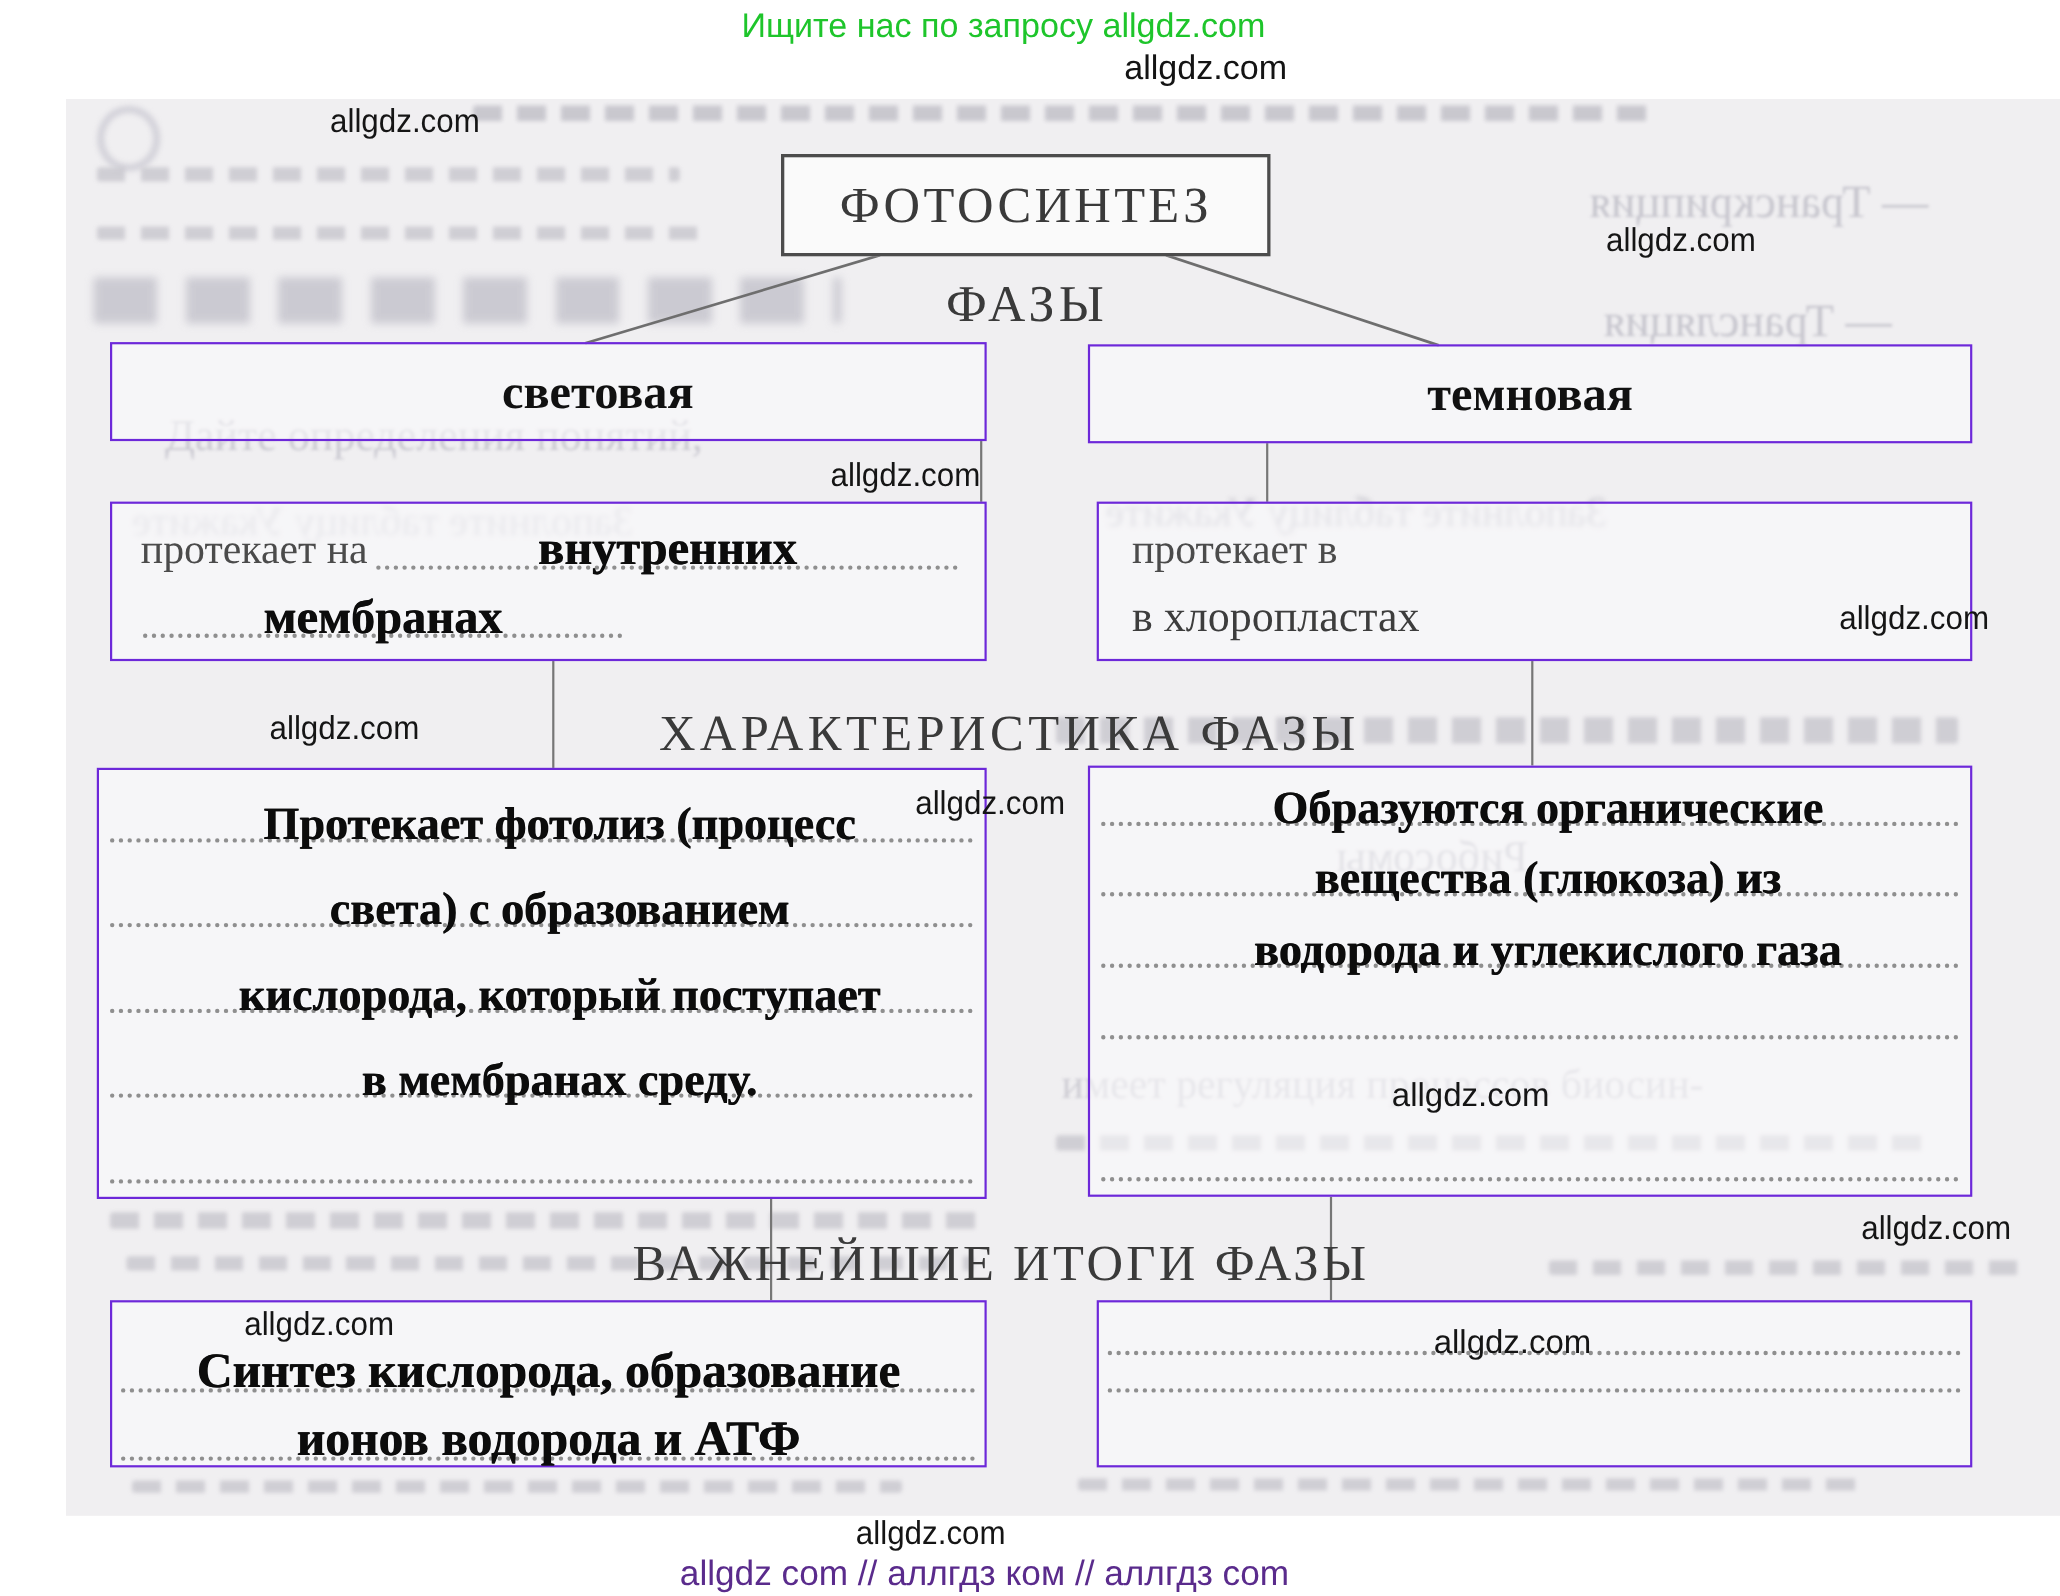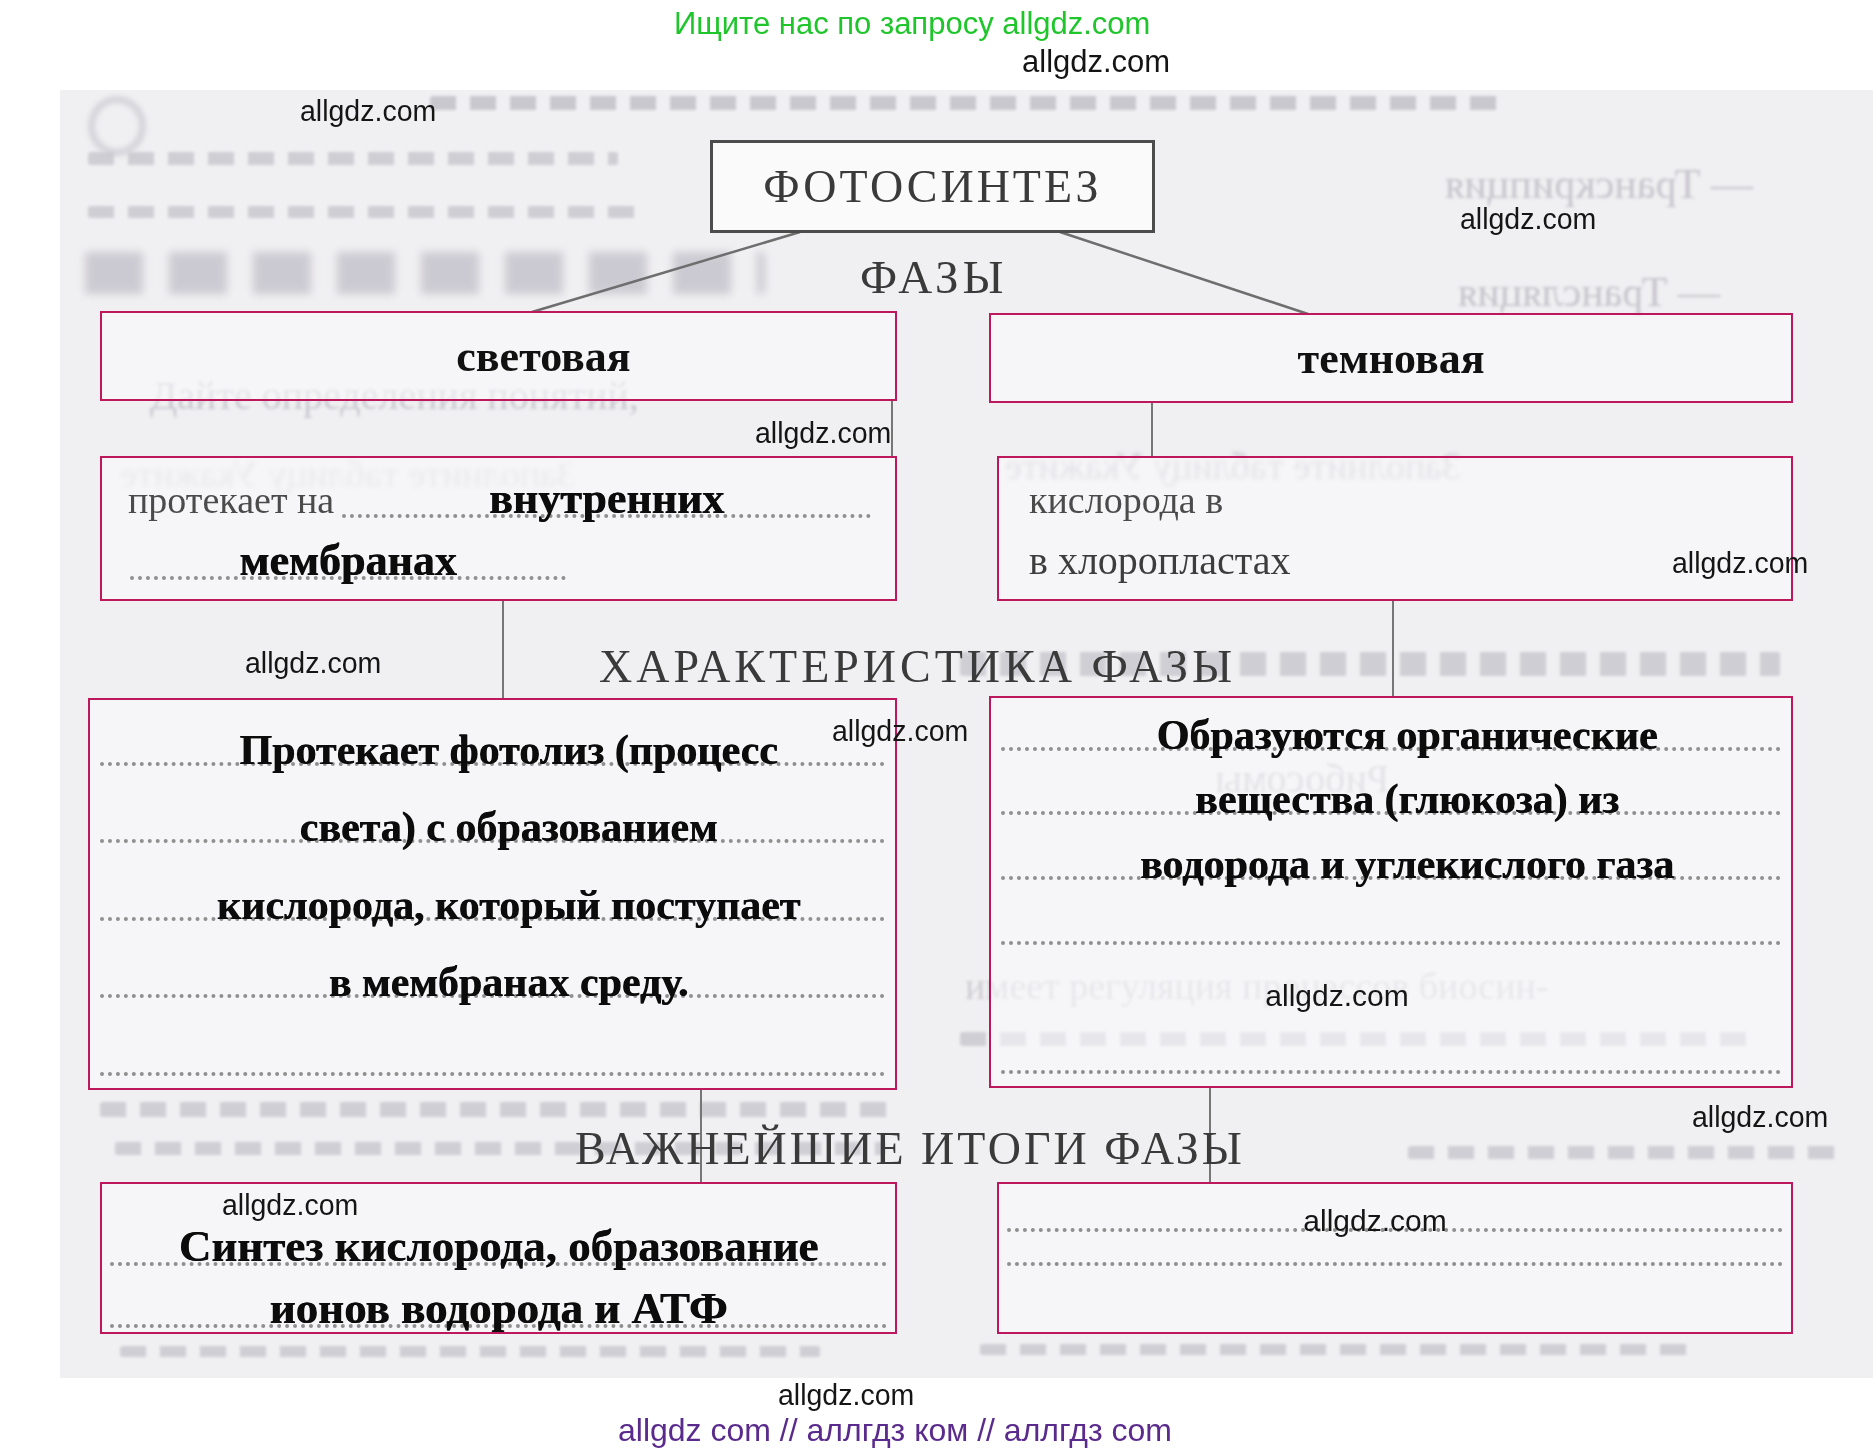--- a/index.html
+++ b/index.html
@@ -6,21 +6,21 @@
   body{width:1873px;height:1451px;position:relative;background:#ffffff;overflow:hidden;
        font-family:"Liberation Serif",serif;}
   
   #page{position:absolute;left:60px;top:90px;width:1813px;height:1288px;background:#f0eff1;}
   
   .promo{position:absolute;font-family:"Liberation Sans",sans-serif;white-space:nowrap;}
   
   .wm{position:absolute;font-family:"Liberation Sans",sans-serif;font-size:30px;color:#151515;
       white-space:nowrap;transform:scale(.95,1);transform-origin:left bottom;z-index:40;}
   
-  .box{position:absolute;border:2px solid #be185d;background:rgba(252,252,253,.55);box-sizing:border-box;z-index:10;}
+  .box{position:absolute;border:2px solid #6d28d9;background:rgba(252,252,253,.55);box-sizing:border-box;z-index:10;}
   .titlebox{border:3px solid #4c4c4c;background:rgba(253,253,253,.8);}
   .hdr{position:absolute;color:#3a3a3a;white-space:nowrap;z-index:12;}
   .phase-name{font-weight:bold;font-size:44px;color:#111;display:flex;align-items:center;justify-content:center;height:100%;}
   
   .vline{position:absolute;width:2px;background:#767676;z-index:5;}
   svg.links{position:absolute;left:0;top:0;z-index:5;}
   
   .prow{display:flex;align-items:flex-end;height:62px;position:relative;}
   .plabel{font-size:38px;color:#4b4b4b;white-space:nowrap;padding:0 6px 6px 0;}
   .plabel.dark{color:#3d3d3d;font-size:40px;padding-left:14px;}
@@ -105,21 +105,21 @@
     <span class="plabel">протекает на</span>
     <span class="aseg"><span class="ans">внутренних</span></span>
   </div>
   <div class="prow">
     <span class="aseg" style="max-width:440px;"><span class="ans">мембранах</span></span>
   </div>
 </div>
 
 <div class="box" style="left:997px;top:456px;width:796px;height:145px;padding:8px 24px 4px 30px;">
   <div class="prow">
-    <span class="plabel">кислорода в</span>
+    <span class="plabel">протекает в</span>
   </div>
   <div class="prow">
     <span class="plabel dark" style="padding-left:0;">в хлоропластах</span>
   </div>
 </div>
 
 <div class="hdr" style="left:599px;top:640px;font-size:46px;letter-spacing:4px;">ХАРАКТЕРИСТИКА ФАЗЫ</div>
 
 <div class="box" style="left:88px;top:698px;width:809px;height:392px;">
   <div class="colflex">

